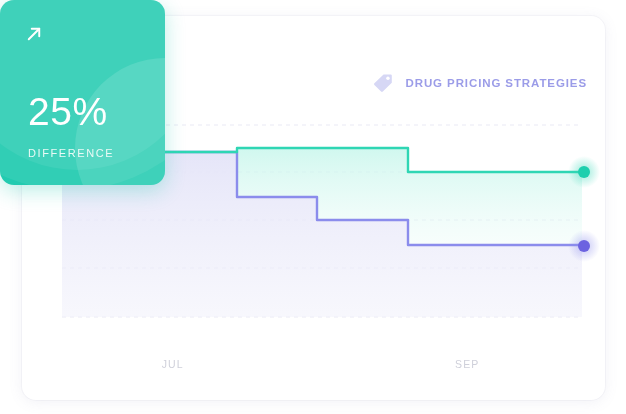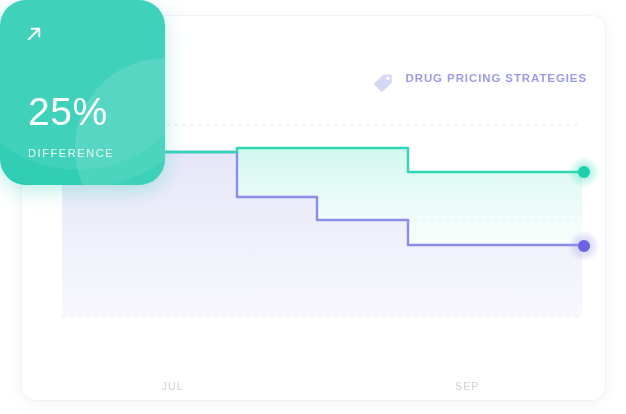--- a/index.html
+++ b/index.html
@@ -20,21 +20,21 @@
     border-radius:14px;
     box-shadow:0 2px 14px rgba(120,120,170,0.10),
                0 0 0 1px rgba(150,150,190,0.07);
     overflow:hidden;
   }
 
   
   #chart-header{
     position:absolute;
     right:18px; top:56px;
-    display:flex; gap:12px;
+    display:flex; align-items:center; gap:12px;
   }
   #tag-icon{width:22px;height:22px;display:block;}
   #chart-title{
     font-size:11.5px;
     font-weight:bold;
     letter-spacing:.9px;
     color:#9b9ce8;
     white-space:nowrap;
   }
 
@@ -42,40 +42,40 @@
   #plot{
     position:absolute;
     left:0; top:0;
     width:626px;height:414px;
     pointer-events:none;
   }
 
   
   #x-axis{
     position:absolute;
-    left:40px; top:380px;
+    left:40px; top:358px;
     width:560px; height:20px;
     display:flex;
     gap:29px;
   }
   .x-tick{
     flex:1;
     text-align:center;
     font-size:10.5px;
     letter-spacing:1.1px;
     color:#cfd0da;
     font-weight:normal;
   }
 
   
   #kpi-badge{
     position:absolute;
     left:0px; top:0px;
     width:165px; height:185px;
-    border-radius:26px;
+    border-radius:14px;
     background:#22cbb0;
     overflow:hidden;
     box-shadow:0 6px 20px rgba(34,203,176,0.30);
   }
   .badge-arc{
     position:absolute;
     border-radius:50%;
     background:#ffffff;
   }
   #badge-arc-1{

